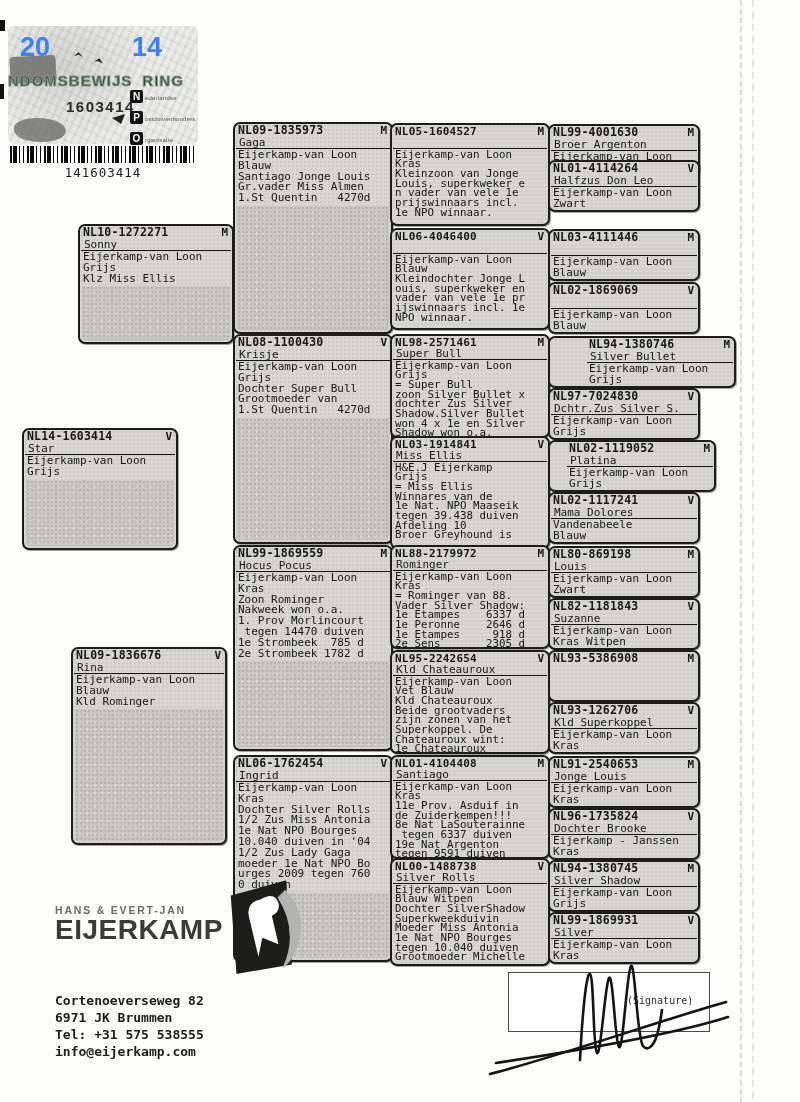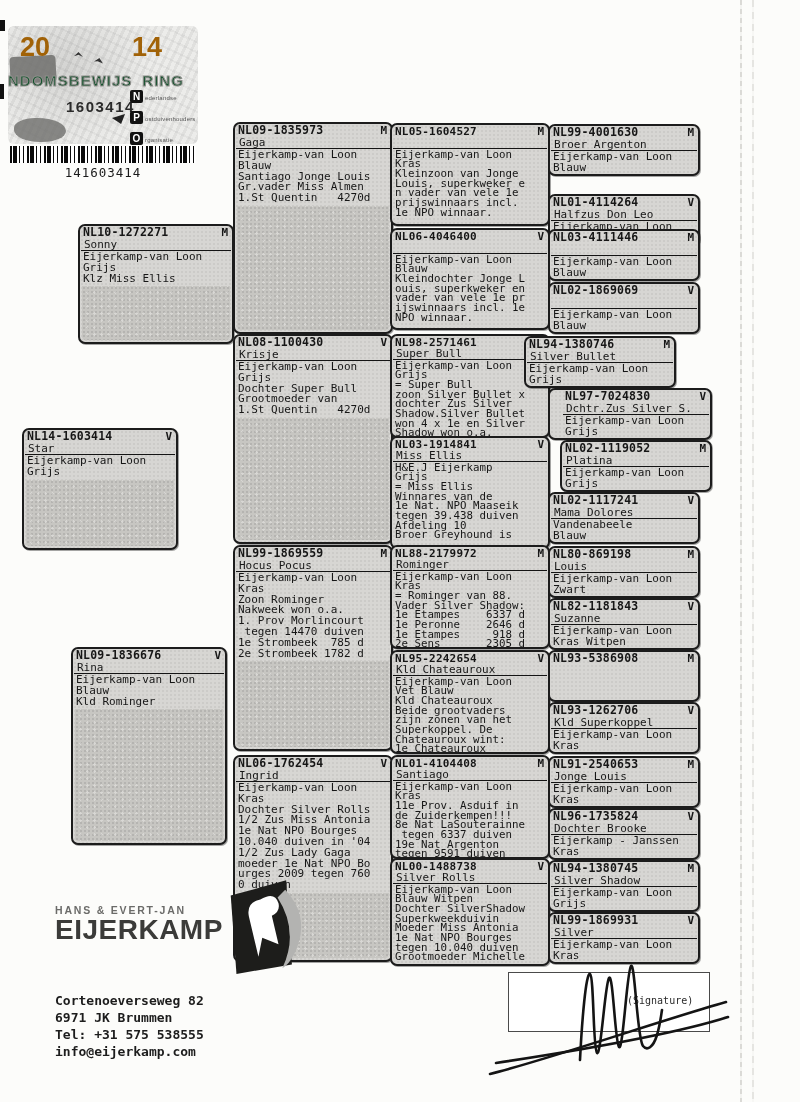--- a/index.html
+++ b/index.html
@@ -19,21 +19,21 @@
 
   
   .stamp{position:absolute;left:8px;top:26px;width:194px;height:162px;}
   .st-paper{position:absolute;left:0;top:0;right:4px;height:118px;border-radius:6px;
     background:
       radial-gradient(circle at 30% 35%, rgba(0,0,0,.10), transparent 55%),
       repeating-linear-gradient(115deg, rgba(0,0,0,.05) 0 3px, transparent 3px 7px),
       repeating-linear-gradient(25deg, rgba(0,0,0,.04) 0 2px, transparent 2px 9px),
       #ececea;}
   .st-year{position:absolute;top:6px;font-family:"Liberation Sans",sans-serif;
-           font-size:27px;font-weight:bold;color:#a16207;}
+           font-size:27px;font-weight:bold;color:#3b82f6;}
   .st-y1{left:12px;} .st-y2{left:124px;}
   .st-band{position:absolute;left:0;top:46px;width:188px;font-family:"Liberation Sans",sans-serif;
            font-size:15px;font-weight:bold;letter-spacing:1px;color:#14532d;
            -webkit-text-stroke:1px #8f8f8c;white-space:nowrap;}
   .st-band .gap{display:inline-block;width:10px;}
   .st-blob{position:absolute;background:#6e6e6c;}
   .sb1{left:2px;top:30px;width:46px;height:27px;border-radius:4px;transform:rotate(-3deg);opacity:.85;}
   .sb2{left:6px;top:92px;width:52px;height:24px;border-radius:45% 60% 50% 55%;opacity:.8;}
   .sb3{left:104px;top:88px;width:13px;height:10px;background:#222;clip-path:polygon(0 40%,100% 0,70% 100%);}
   .sb4{left:66px;top:26px;width:9px;height:7px;background:#333;clip-path:polygon(0 60%,50% 0,100% 70%,50% 40%);}
@@ -379,21 +379,21 @@
         <div class="bx-head">
           <span class="bx-ring">NL99-4001630</span>
           <span class="bx-sex">M</span>
         </div>
         <div class="bx-name">Broer Argenton</div>
         <div class="bx-body">
           <div class="bx-line">Eijerkamp-van Loon</div>
           <div class="bx-line">Blauw</div>
         </div>
       </div>
-      <div class="pbox col4" style="left: 548px; top: 194px; width: 148px; height: 48px;">
+      <div class="pbox col4" style="left: 548px; top: 160px; width: 148px; height: 48px;">
         <div class="bx-head">
           <span class="bx-ring">NL01-4114264</span>
           <span class="bx-sex">V</span>
         </div>
         <div class="bx-name">Halfzus Don Leo</div>
         <div class="bx-body">
           <div class="bx-line">Eijerkamp-van Loon</div>
           <div class="bx-line">Zwart</div>
         </div>
       </div>
@@ -412,43 +412,43 @@
         <div class="bx-head">
           <span class="bx-ring">NL02-1869069</span>
           <span class="bx-sex">V</span>
         </div>
         <div class="bx-name"></div>
         <div class="bx-body">
           <div class="bx-line">Eijerkamp-van Loon</div>
           <div class="bx-line">Blauw</div>
         </div>
       </div>
-      <div class="pbox col4" style="left: 524px; top: 336px; width: 148px; height: 48px;">
+      <div class="pbox col4" style="left: 548px; top: 336px; width: 148px; height: 48px; padding-left: 36px;">
         <div class="bx-head">
           <span class="bx-ring">NL94-1380746</span>
           <span class="bx-sex">M</span>
         </div>
         <div class="bx-name">Silver Bullet</div>
         <div class="bx-body">
           <div class="bx-line">Eijerkamp-van Loon</div>
           <div class="bx-line">Grijs</div>
         </div>
       </div>
-      <div class="pbox col4" style="left: 548px; top: 388px; width: 148px; height: 48px; padding-left: 12px;">
+      <div class="pbox col4" style="left: 548px; top: 388px; width: 148px; height: 48px;">
         <div class="bx-head">
           <span class="bx-ring">NL97-7024830</span>
           <span class="bx-sex">V</span>
         </div>
         <div class="bx-name">Dchtr.Zus Silver S.</div>
         <div class="bx-body">
           <div class="bx-line">Eijerkamp-van Loon</div>
           <div class="bx-line">Grijs</div>
         </div>
       </div>
-      <div class="pbox col4" style="left: 560px; top: 440px; width: 148px; height: 48px;">
+      <div class="pbox col4" style="left: 548px; top: 440px; width: 148px; height: 48px; padding-left: 16px;">
         <div class="bx-head">
           <span class="bx-ring">NL02-1119052</span>
           <span class="bx-sex">M</span>
         </div>
         <div class="bx-name">Platina</div>
         <div class="bx-body">
           <div class="bx-line">Eijerkamp-van Loon</div>
           <div class="bx-line">Grijs</div>
         </div>
       </div>

